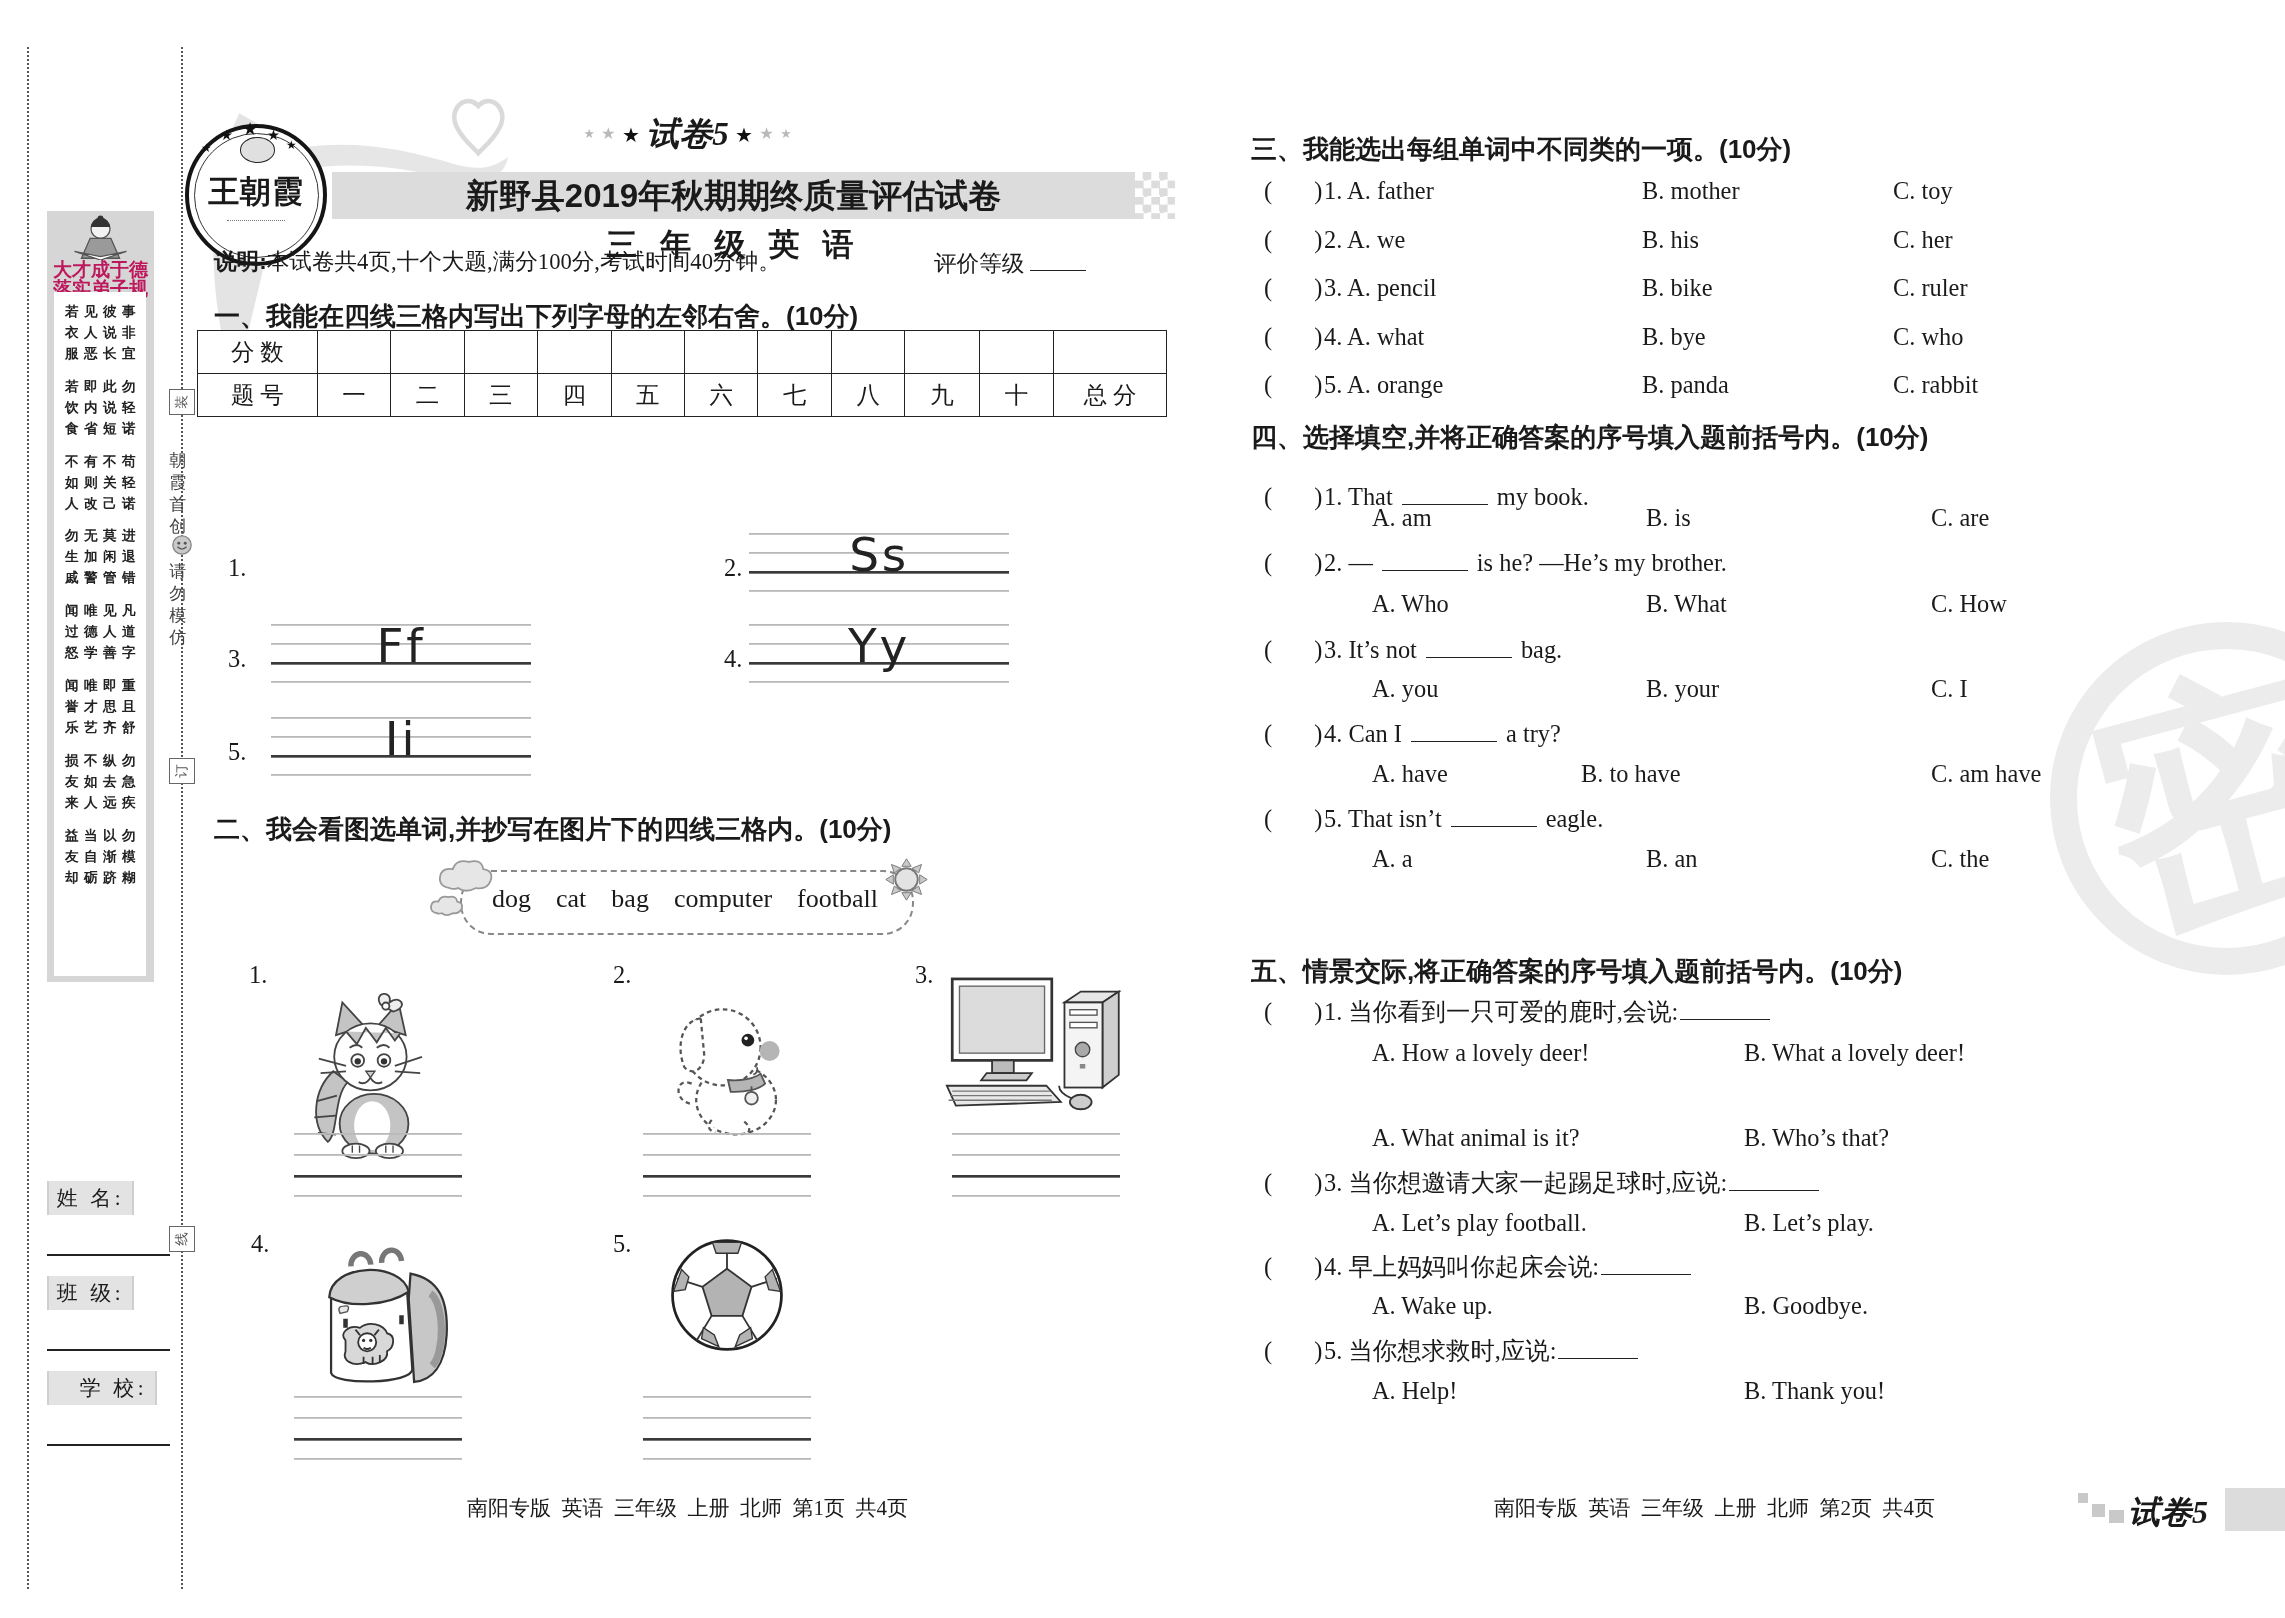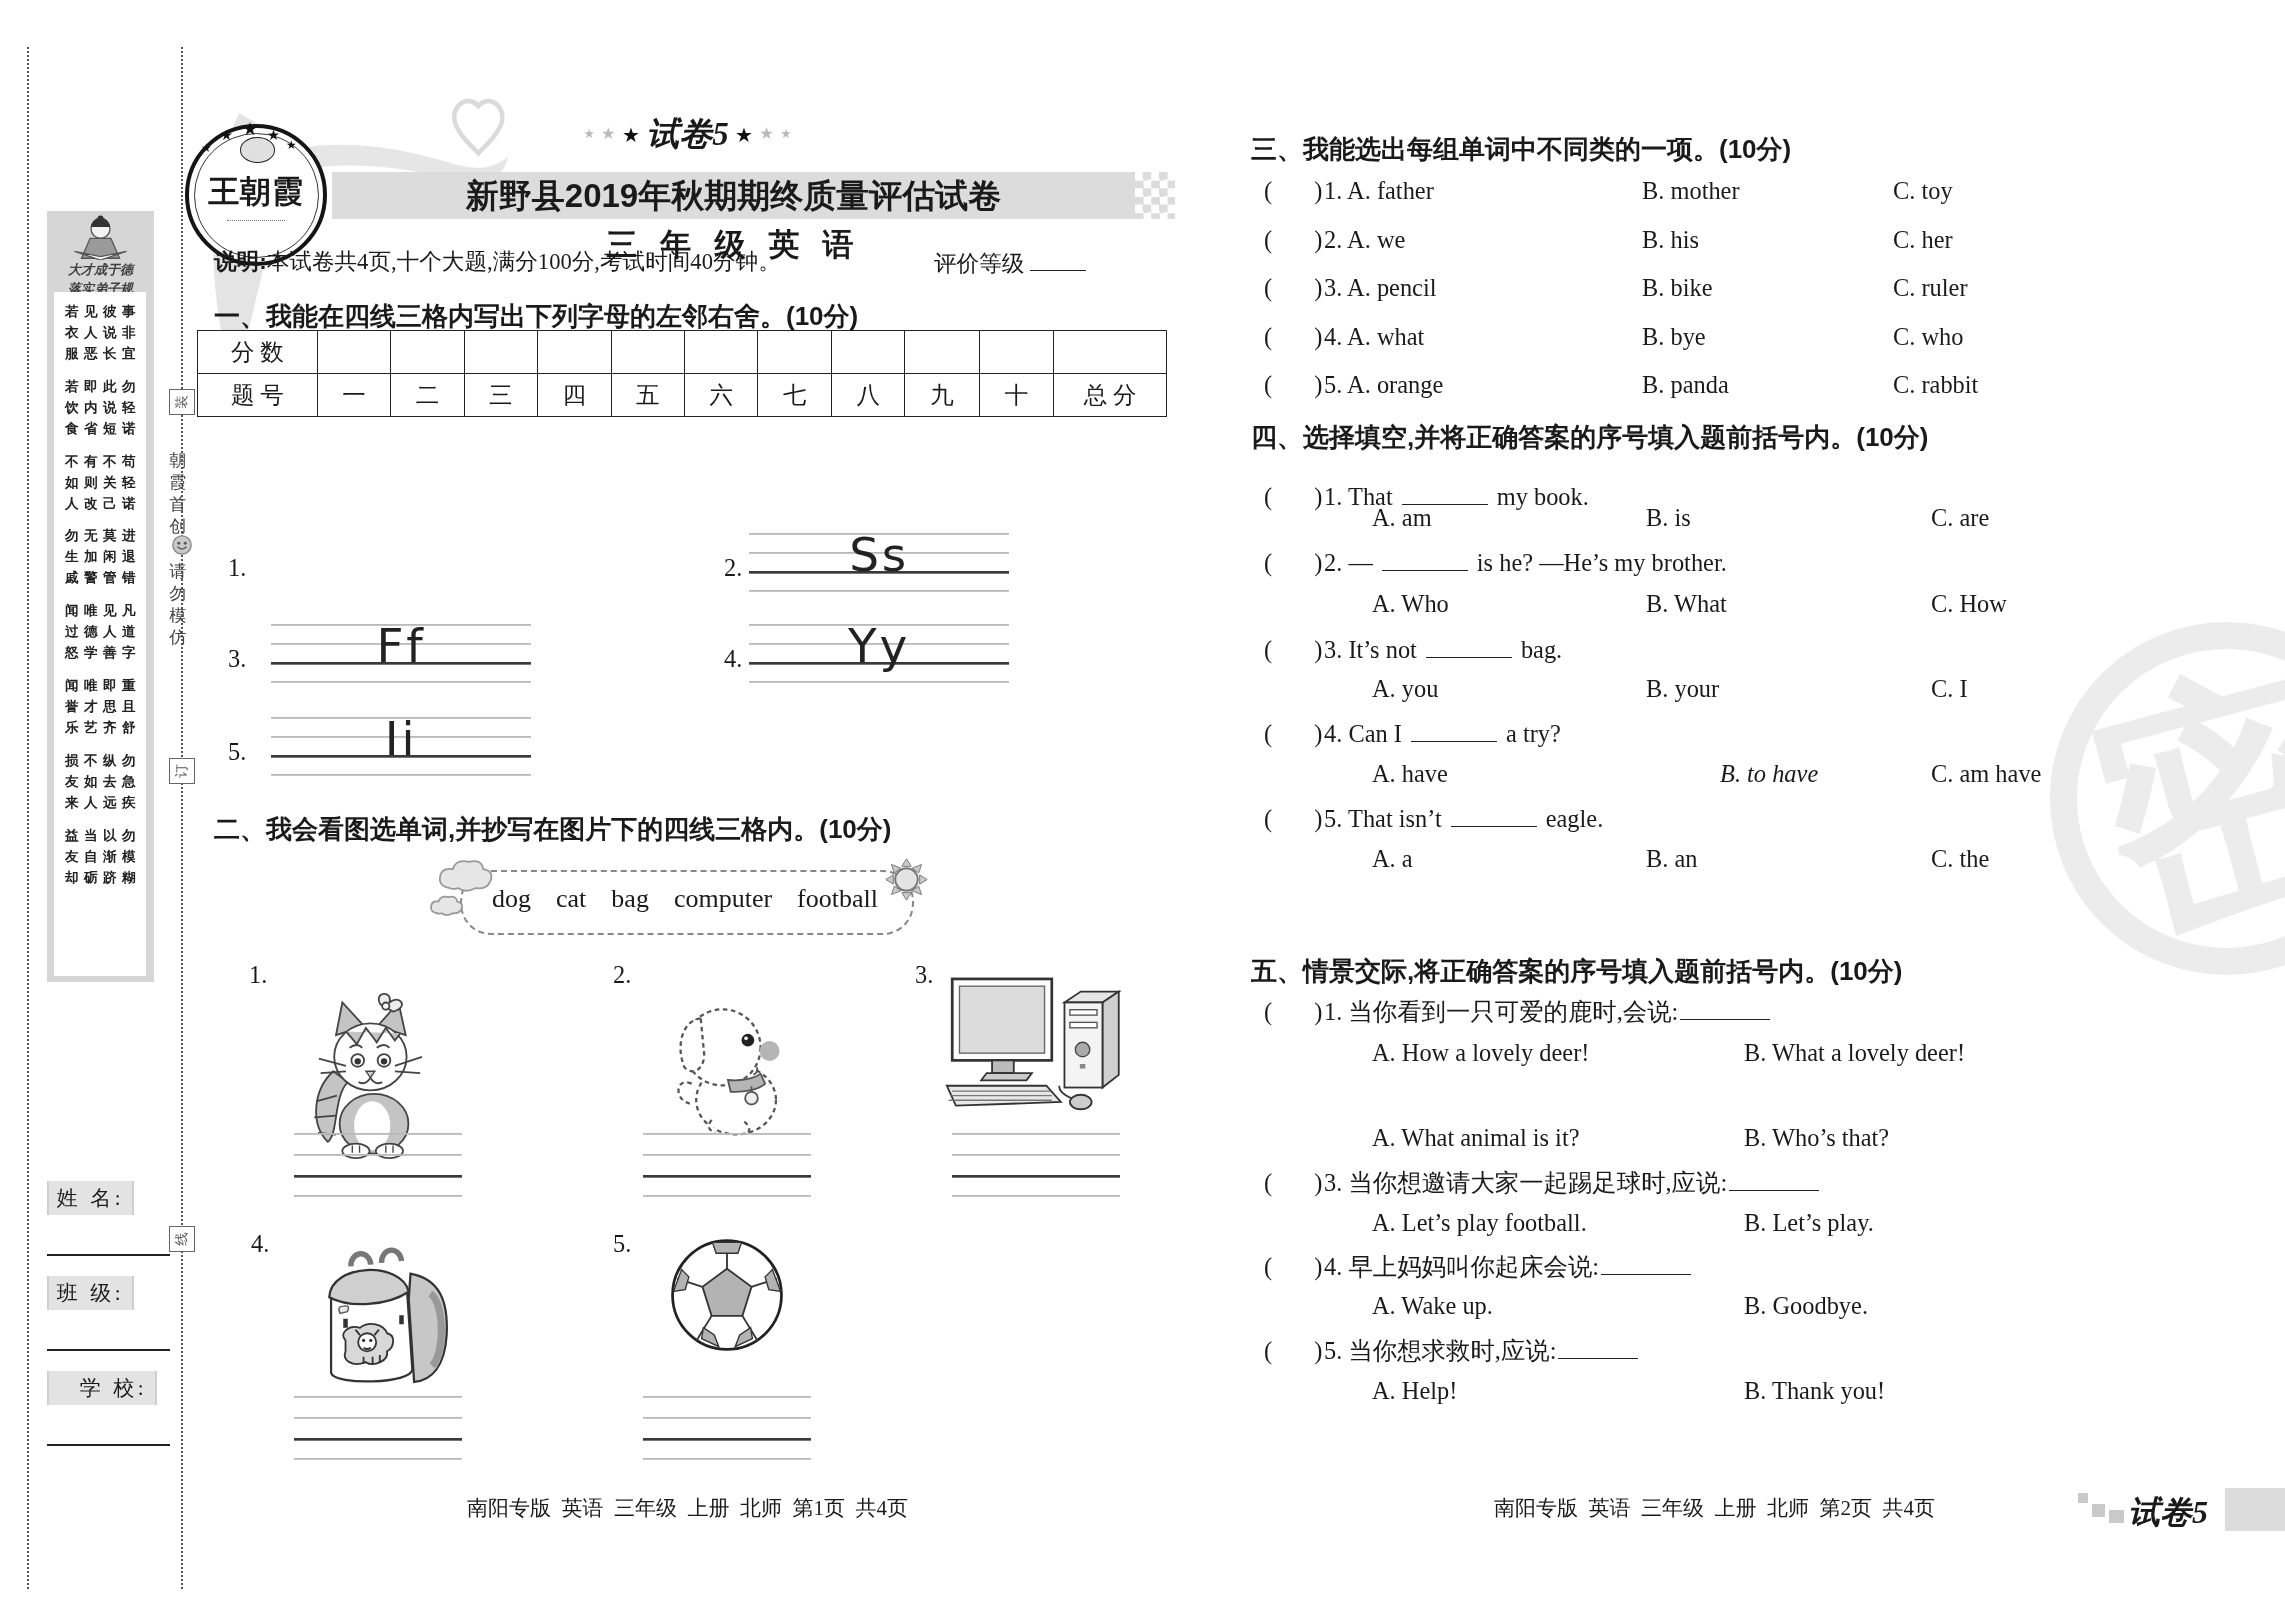--- a/index.html
+++ b/index.html
@@ -351,21 +351,21 @@
     <span>(</span><span class="paren-gap"></span><span>)</span><span style="margin-left:1.8px;">3. It’s not</span><span class="blank"></span><span>bag.</span>
   </div>
   <div class="abs q" style="left:1372px;top:675px;">A. you</div>
   <div class="abs q" style="left:1646px;top:675px;">B. your</div>
   <div class="abs q" style="left:1931px;top:675px;">C. I</div>
 
   <div class="abs q" style="left:1264px;top:717px;">
     <span>(</span><span class="paren-gap"></span><span>)</span><span style="margin-left:1.8px;">4. Can I</span><span class="blank"></span><span>a try?</span>
   </div>
   <div class="abs q" style="left:1372px;top:760px;">A. have</div>
-  <div class="abs q" style="left:1720px;top:760px;font-style:italic;">B. to have</div>
+  <div class="abs q" style="left:1581px;top:760px;">B. to have</div>
   <div class="abs q" style="left:1931px;top:760px;">C. am have</div>
 
   <div class="abs q" style="left:1264px;top:802px;">
     <span>(</span><span class="paren-gap"></span><span>)</span><span style="margin-left:1.8px;">5. That isn’t</span><span class="blank"></span><span>eagle.</span>
   </div>
   <div class="abs q" style="left:1372px;top:845px;">A. a</div>
   <div class="abs q" style="left:1646px;top:845px;">B. an</div>
   <div class="abs q" style="left:1931px;top:845px;">C. the</div>
 
   <div class="abs hei sec-title" style="left:1251px;top:954px;">五、情景交际,将正确答案的序号填入题前括号内。(10分)</div>
@@ -402,21 +402,21 @@
   </div>
 
   <div class="abs" style="left:47px;top:211px;width:107px;height:771px;background:#d6d6d6;">
     <svg style="display:block;margin:3.6px auto 0;" width="89" height="45" viewBox="0 0 100 52">
       <circle cx="50" cy="16" r="11" fill="#f2f2f2" stroke="#555" stroke-width="1.5"></circle>
       <path d="M39,14 a11,11 0 0 1 22,0 z" fill="#333"></path>
       <circle cx="50" cy="4" r="3.5" fill="#333"></circle>
       <path d="M28,50 L72,50 L62,27 L38,27 Z" fill="#9a9a9a" stroke="#555" stroke-width="1.5"></path>
       <path d="M20,42 L50,48 L80,42 L50,52 Z" fill="#fff" stroke="#555" stroke-width="1.5"></path>
     </svg>
-    <div style="text-align:center;font-size:13px;font-weight:bold;font-style:italic;line-height:19px;color:#404040;">
+    <div style="text-align:center;font-size:19px;font-weight:bold;line-height:19px;color:#be185d;">
       <div>大才成于德</div>
       <div>落实弟子规</div>
     </div>
     <div style="position:absolute;left:7.2px;top:81px;width:92px;height:684px;background:#fff;padding-top:9px;box-sizing:border-box;">
       <div class="vgroup"><span class="vcol">若衣服</span><span class="vcol">见人恶</span><span class="vcol">彼说长</span><span class="vcol">事非宜</span></div>
       <div class="vgroup"><span class="vcol">若饮食</span><span class="vcol">即内省</span><span class="vcol">此说短</span><span class="vcol">勿轻诺</span></div>
       <div class="vgroup"><span class="vcol">不如人</span><span class="vcol">有则改</span><span class="vcol">不关己</span><span class="vcol">苟轻诺</span></div>
       <div class="vgroup"><span class="vcol">勿生戚</span><span class="vcol">无加警</span><span class="vcol">莫闲管</span><span class="vcol">进退错</span></div>
       <div class="vgroup"><span class="vcol">闻过怒</span><span class="vcol">唯德学</span><span class="vcol">见人善</span><span class="vcol">凡道字</span></div>
       <div class="vgroup"><span class="vcol">闻誉乐</span><span class="vcol">唯才艺</span><span class="vcol">即思齐</span><span class="vcol">重且舒</span></div>

